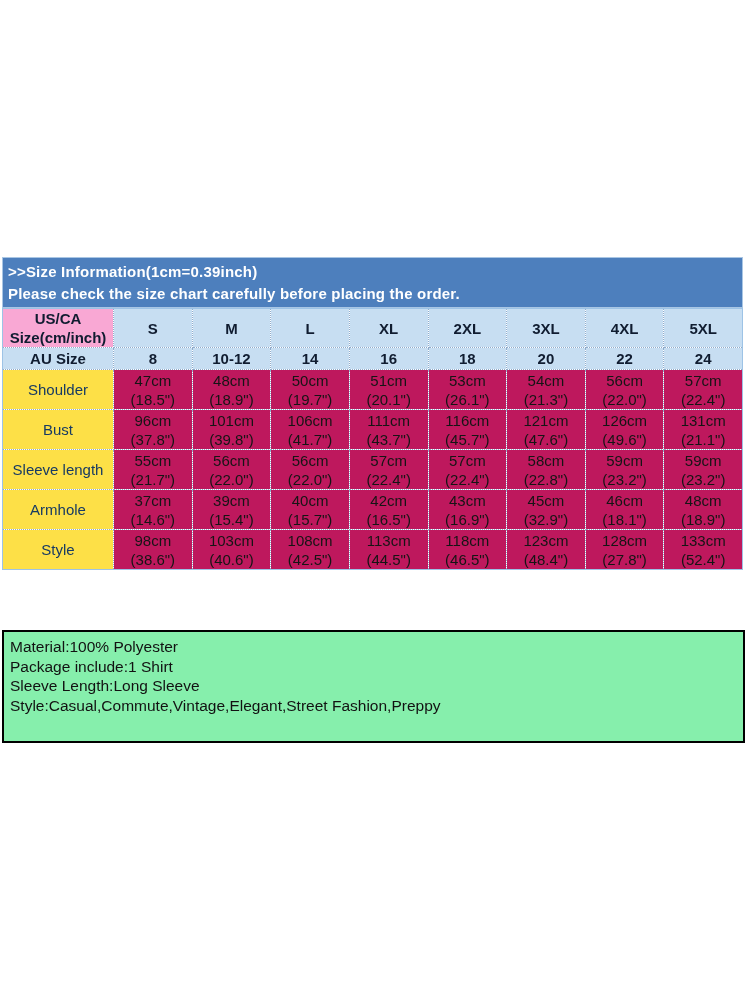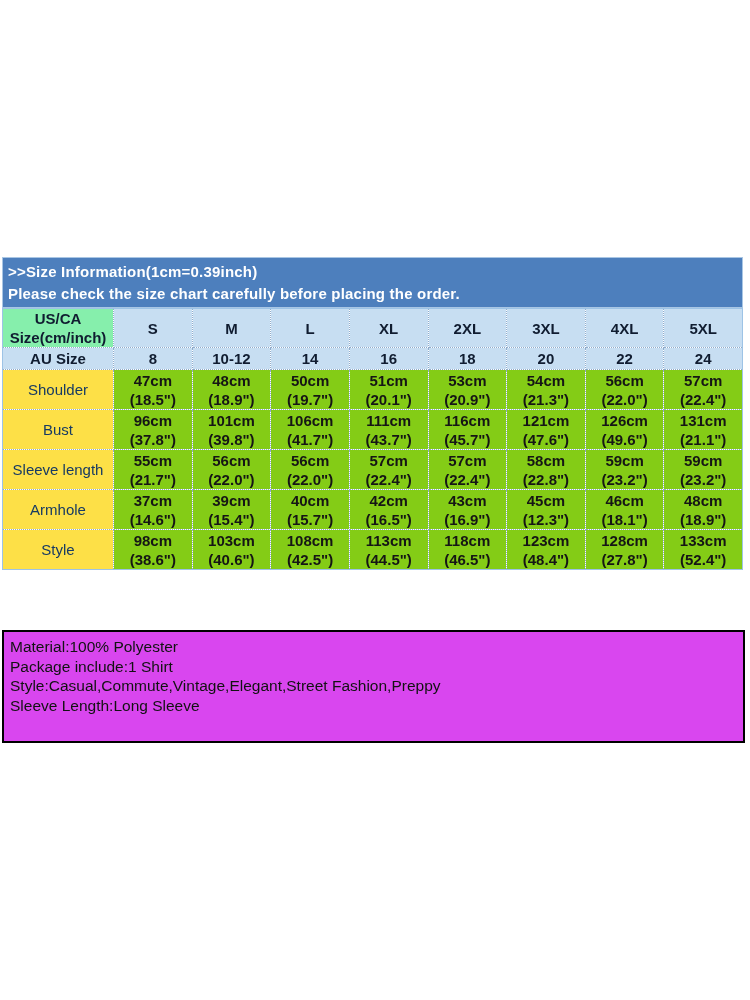--- a/index.html
+++ b/index.html
@@ -28,31 +28,31 @@
   }
   col.label-col { width:111px; }
   .size-table th, .size-table td {
     border:1px dotted #91accb; padding:0; text-align:center;
     font-size:15px; overflow:hidden;
   }
   tr.hrow { height:38px; }
   tr.srow { height:22px; }
   tr.mrow { height:40px; }
   .hdr   { background:#c7def2; color:#101c30; font-weight:bold; }
-  .corner { background:#86efac; color:#101c30; font-weight:bold;
+  .corner { background:#f9a8d4; color:#101c30; font-weight:bold;
             white-space:pre-line; line-height:19px; }
   .mlabel { background:#fde047; color:#173a63; font-weight:normal;
             text-align:left; padding-left:6px; }
-  .val   { background:#84cc16; color:#151515; font-weight:bold;
+  .val   { background:#be185d; color:#151515; font-weight:normal;
            white-space:pre-line; line-height:19px; }
 
   
   .info-box {
     position:absolute; left:2px; top:630px; width:743px; height:113px;
-    box-sizing:border-box; background:#d946ef;
+    box-sizing:border-box; background:#86efac;
     border:2px solid #000000; color:#121212;
     font-size:15.5px; padding:5px 8px 0 6px;
   }
   .info-box div { line-height:19.5px; }
 </style>
 </head>
 <body>
 
 <div class="page">
 
@@ -101,21 +101,21 @@
           <th class="mlabel">Shoulder</th>
           <td class="val">47cm
 (18.5")</td>
           <td class="val">48cm
 (18.9")</td>
           <td class="val">50cm
 (19.7")</td>
           <td class="val">51cm
 (20.1")</td>
           <td class="val">53cm
-(20.9")</td>
+(26.1")</td>
           <td class="val">54cm
 (21.3")</td>
           <td class="val">56cm
 (22.0")</td>
           <td class="val">57cm
 (22.4")</td>
         </tr>
         <tr class="mrow">
           <th class="mlabel">Bust</th>
           <td class="val">96cm
@@ -160,21 +160,21 @@
 (14.6")</td>
           <td class="val">39cm
 (15.4")</td>
           <td class="val">40cm
 (15.7")</td>
           <td class="val">42cm
 (16.5")</td>
           <td class="val">43cm
 (16.9")</td>
           <td class="val">45cm
-(12.3")</td>
+(32.9")</td>
           <td class="val">46cm
 (18.1")</td>
           <td class="val">48cm
 (18.9")</td>
         </tr>
         <tr class="mrow">
           <th class="mlabel">Style</th>
           <td class="val">98cm
 (38.6")</td>
           <td class="val">103cm
@@ -191,17 +191,17 @@
 (27.8")</td>
           <td class="val">133cm
 (52.4")</td>
         </tr>
       </tbody>
   </table>
 
   <div class="info-box">
       <div>Material:100% Polyester</div>
       <div>Package include:1 Shirt</div>
+      <div>Sleeve Length:Long Sleeve</div>
       <div>Style:Casual,Commute,Vintage,Elegant,Street Fashion,Preppy</div>
-      <div>Sleeve Length:Long Sleeve</div>
     </div>
 
 </div>
 
 </body></html>

